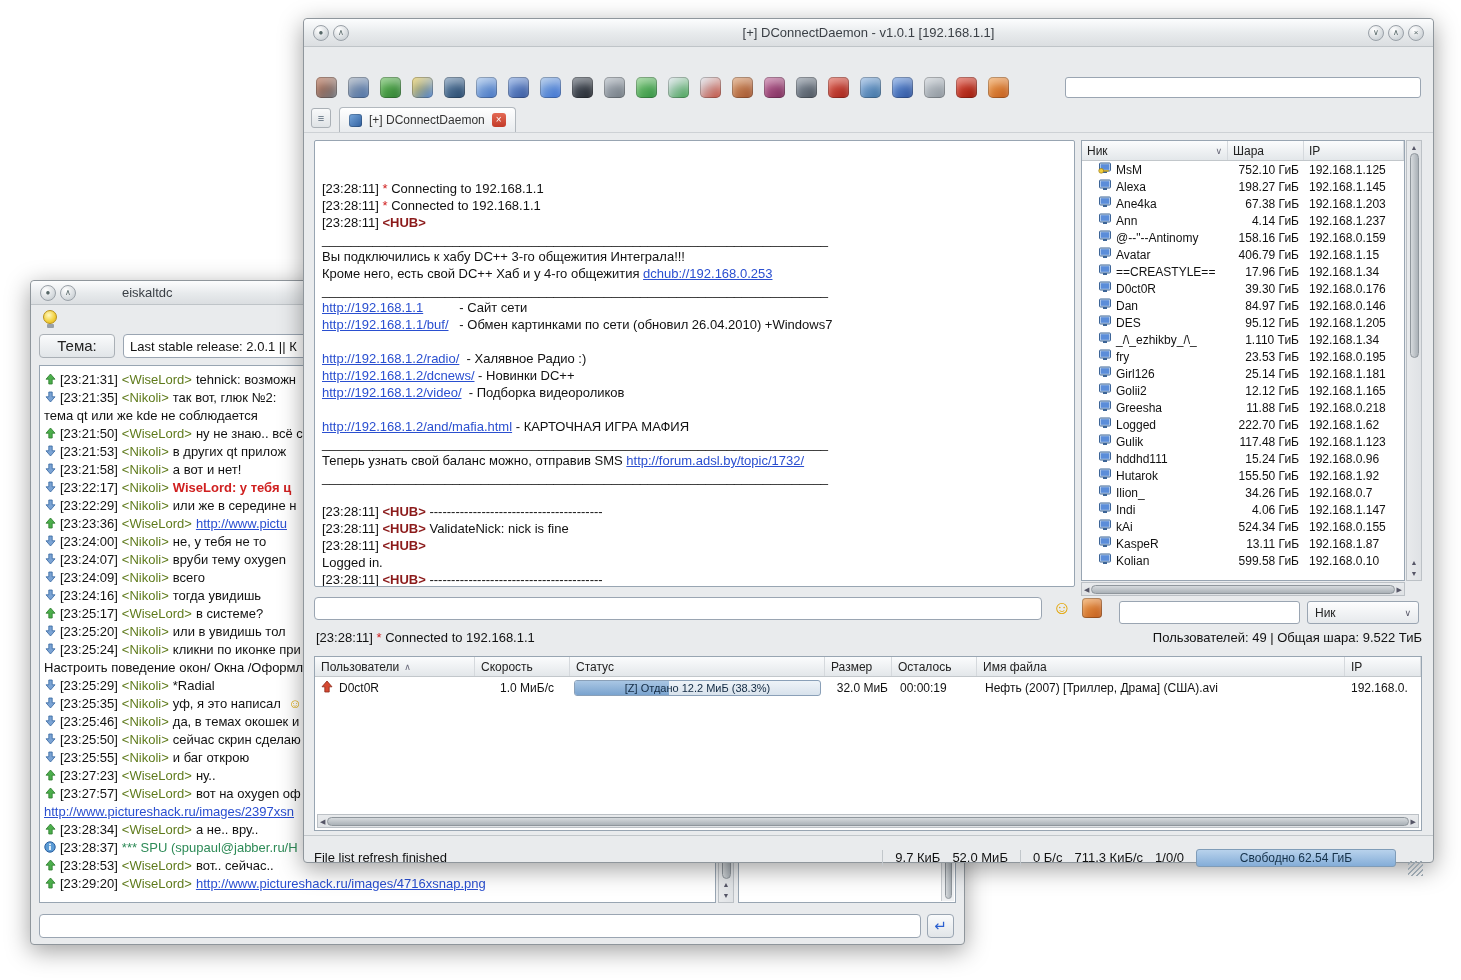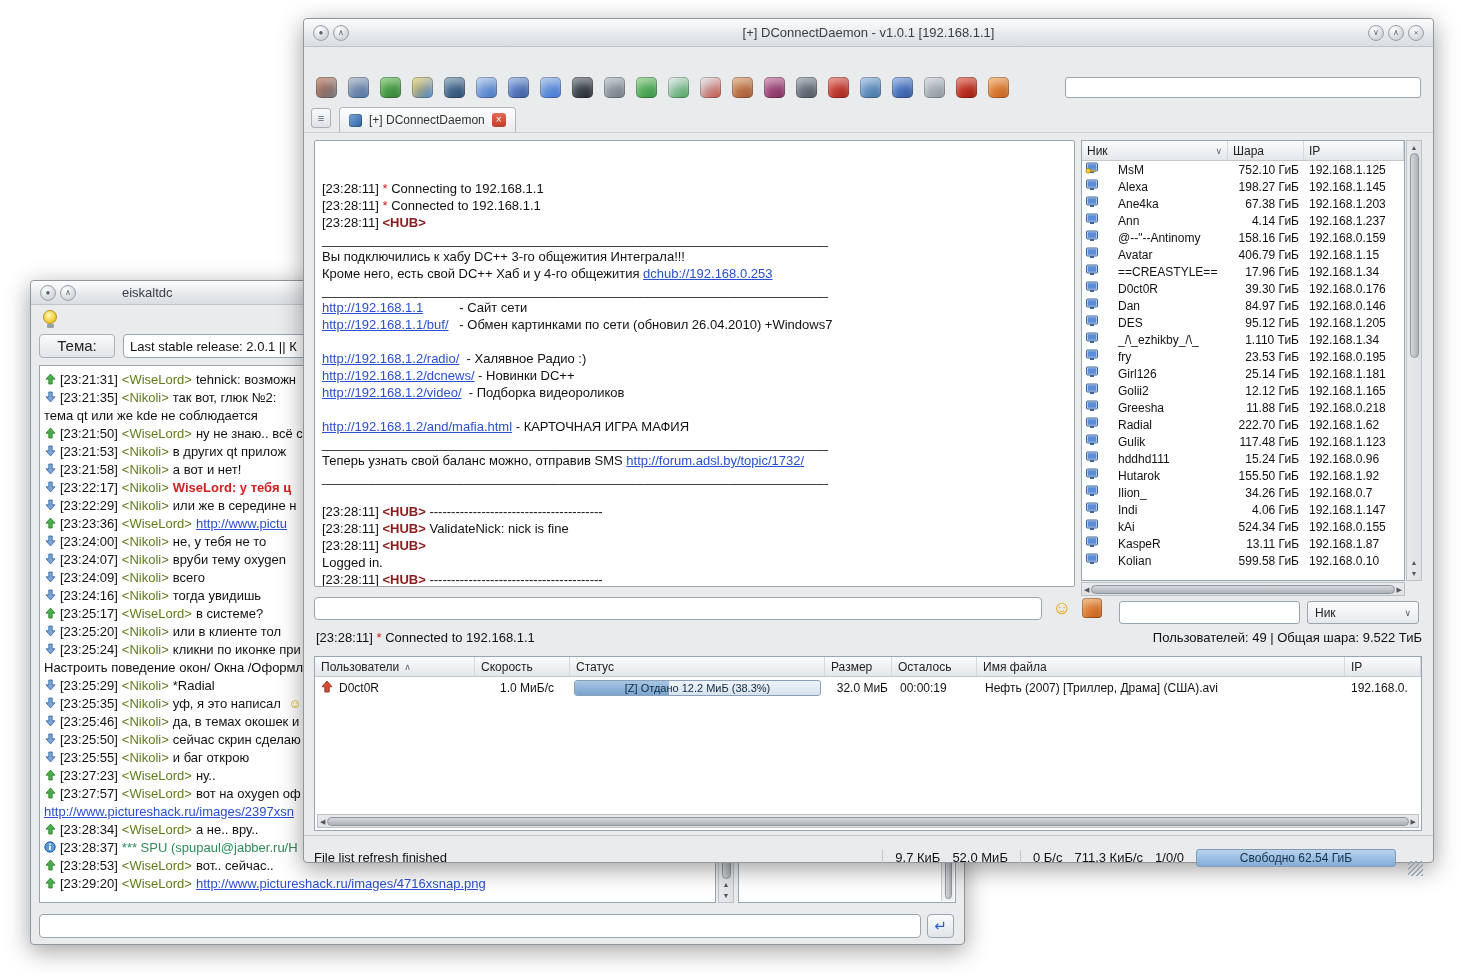--- a/index.html
+++ b/index.html
@@ -40,21 +40,21 @@
 .chat-input{flex:0 0 728px;height:23px;border:1px solid #9aa5b2;border-radius:4px;background:#fff;padding:0 6px;font:13px "Liberation Sans",sans-serif}
 .smiley-btn{font-size:19px;line-height:22px;color:#e3a400;width:22px;text-align:center}
 .clear-btn{width:20px;height:20px;border-radius:4px;background:linear-gradient(135deg,#f0a050,#c05a1a);box-shadow:inset 0 0 0 1px rgba(0,0,0,.25),inset 0 6px 6px rgba(255,255,255,.35)}
 .f-userlist{position:absolute;left:777px;top:121px;width:341px;height:441px;display:flex}
 .ul-table{flex:1;background:#fff;border:1px solid #98a5b2;overflow:hidden}
 .ul-header{display:grid;grid-template-columns:146px 76px 1fr;height:20px;background:linear-gradient(#fbfcfd,#e3e7ea);border-bottom:1px solid #c2c7cb;font-size:12px;color:#222}
 .ul-header>span{padding:0 5px;border-right:1px solid #d5d9dd;display:flex;align-items:center;justify-content:space-between;height:100%}
 .sort-ind{font-size:9px;color:#667}
 .ul-body{font-size:12px;color:#111}
 .ul-row{display:grid;grid-template-columns:146px 76px 1fr;height:17px;align-items:center}
-.ul-nick{display:flex;align-items:center;gap:19px;padding:0 3px;overflow:hidden;white-space:nowrap}
+.ul-nick{display:flex;align-items:center;gap:4px;padding:0 16px;overflow:hidden;white-space:nowrap}
 .ul-share{text-align:right;padding-right:5px;white-space:nowrap}
 .ul-ip{padding-left:5px;white-space:nowrap;overflow:hidden}
 .ul-vscroll{width:16px;margin-left:1px}
 .f-ul-hscroll{left:777px;top:563px;width:324px;height:14px}
 .f-filter{position:absolute;left:815px;top:582px;width:300px;height:23px;display:flex;gap:7px}
 .filter-input{flex:1;border:1px solid #9aa5b2;border-radius:3px;background:#fff;padding:0 5px;font:12px "Liberation Sans",sans-serif}
 .filter-combo{width:112px;border:1px solid #9aa5b2;border-radius:3px;background:linear-gradient(#fdfdfe,#e6e9ec);font-size:12px;display:flex;align-items:center;justify-content:space-between;padding:0 7px;color:#222}
 .combo-arrow{font-size:9px;color:#556}
 .f-statusline{position:absolute;left:12px;top:611px;width:1106px;height:18px;display:flex;justify-content:space-between;font-size:13px;color:#111}
 .f-transfers{position:absolute;left:10px;top:637px;width:1108px;height:175px;background:#fff;border:1px solid #98a5b2}
@@ -156,21 +156,21 @@
               <path d="M5.5 11 1 5.8 3.8 5.8 3.8 1 7.2 1 7.2 5.8 10 5.8Z" fill="#7aa3d4" stroke="#33659f" stroke-width="0.8"></path>
             </svg></span><span class="bc-time">[23:24:09]</span><span class="bc-nick">&lt;Nikoli&gt;</span><span class="bc-plain">всего</span></div>
         <div class="bc-line"><span class="bc-icon"><svg width="11" height="12" viewBox="0 0 11 12">
               <path d="M5.5 11 1 5.8 3.8 5.8 3.8 1 7.2 1 7.2 5.8 10 5.8Z" fill="#7aa3d4" stroke="#33659f" stroke-width="0.8"></path>
             </svg></span><span class="bc-time">[23:24:16]</span><span class="bc-nick">&lt;Nikoli&gt;</span><span class="bc-plain">тогда увидишь</span></div>
         <div class="bc-line"><span class="bc-icon"><svg width="11" height="12" viewBox="0 0 11 12">
               <path d="M5.5 1 10 6.2 7.2 6.2 7.2 11 3.8 11 3.8 6.2 1 6.2Z" fill="#4cae4c" stroke="#2a7a2a" stroke-width="0.8"></path>
             </svg></span><span class="bc-time">[23:25:17]</span><span class="bc-nick">&lt;WiseLord&gt;</span><span class="bc-plain">в системе?</span></div>
         <div class="bc-line"><span class="bc-icon"><svg width="11" height="12" viewBox="0 0 11 12">
               <path d="M5.5 11 1 5.8 3.8 5.8 3.8 1 7.2 1 7.2 5.8 10 5.8Z" fill="#7aa3d4" stroke="#33659f" stroke-width="0.8"></path>
-            </svg></span><span class="bc-time">[23:25:20]</span><span class="bc-nick">&lt;Nikoli&gt;</span><span class="bc-plain">или в клиенте тол</span></div>
+            </svg></span><span class="bc-time">[23:25:20]</span><span class="bc-nick">&lt;Nikoli&gt;</span><span class="bc-plain">или в увидишь тол</span></div>
         <div class="bc-line"><span class="bc-icon"><svg width="11" height="12" viewBox="0 0 11 12">
               <path d="M5.5 11 1 5.8 3.8 5.8 3.8 1 7.2 1 7.2 5.8 10 5.8Z" fill="#7aa3d4" stroke="#33659f" stroke-width="0.8"></path>
             </svg></span><span class="bc-time">[23:25:24]</span><span class="bc-nick">&lt;Nikoli&gt;</span><span class="bc-plain">кликни по иконке при</span></div>
         <div class="bc-line"><span class="bc-plain">Настроить поведение окон/ Окна /Оформл</span></div>
         <div class="bc-line"><span class="bc-icon"><svg width="11" height="12" viewBox="0 0 11 12">
               <path d="M5.5 11 1 5.8 3.8 5.8 3.8 1 7.2 1 7.2 5.8 10 5.8Z" fill="#7aa3d4" stroke="#33659f" stroke-width="0.8"></path>
             </svg></span><span class="bc-time">[23:25:29]</span><span class="bc-nick">&lt;Nikoli&gt;</span><span class="bc-plain">*Radial</span></div>
         <div class="bc-line"><span class="bc-icon"><svg width="11" height="12" viewBox="0 0 11 12">
               <path d="M5.5 11 1 5.8 3.8 5.8 3.8 1 7.2 1 7.2 5.8 10 5.8Z" fill="#7aa3d4" stroke="#33659f" stroke-width="0.8"></path>
             </svg></span><span class="bc-time">[23:25:35]</span><span class="bc-nick">&lt;Nikoli&gt;</span><span class="bc-plain">уф, я это написал </span><span class="bc-smiley">☺</span></div>
@@ -476,21 +476,21 @@
             <span class="ul-share">11.88 ГиБ</span>
             <span class="ul-ip">192.168.0.218</span>
           </div>
           <div class="ul-row">
             <span class="ul-nick">
               <span><svg width="14" height="12" viewBox="0 0 14 12">
                   <rect x="1.5" y="1" width="11" height="8" rx="1" fill="#cfe0f2" stroke="#3c6496"></rect>
                   <rect x="2.7" y="2.2" width="8.6" height="5.6" fill="#5b8dd9"></rect>
                   <rect x="5" y="9" width="4" height="2" fill="#3c6496"></rect>
                 </svg></span>
-              <span>Radial</span>
+              <span>Logged</span>
             </span>
             <span class="ul-share">222.70 ГиБ</span>
             <span class="ul-ip">192.168.1.62</span>
           </div>
           <div class="ul-row">
             <span class="ul-nick">
               <span><svg width="14" height="12" viewBox="0 0 14 12">
                   <rect x="1.5" y="1" width="11" height="8" rx="1" fill="#cfe0f2" stroke="#3c6496"></rect>
                   <rect x="2.7" y="2.2" width="8.6" height="5.6" fill="#5b8dd9"></rect>
                   <rect x="5" y="9" width="4" height="2" fill="#3c6496"></rect>

